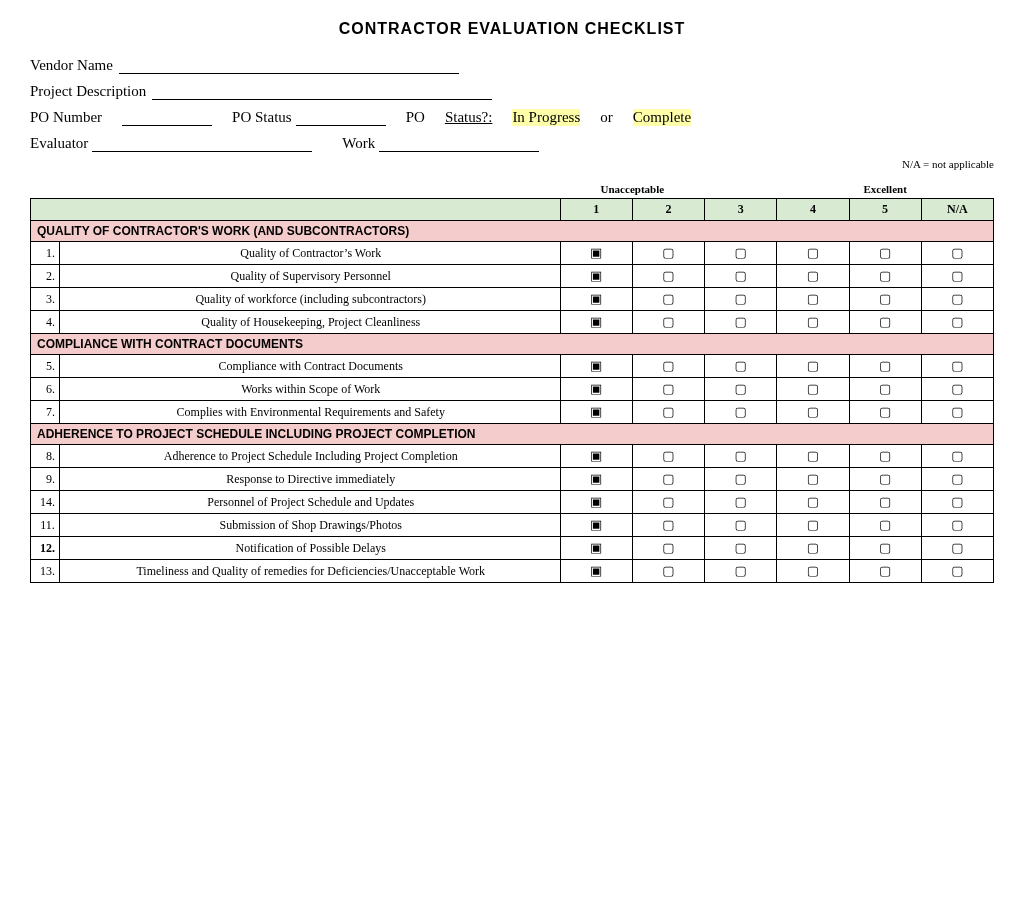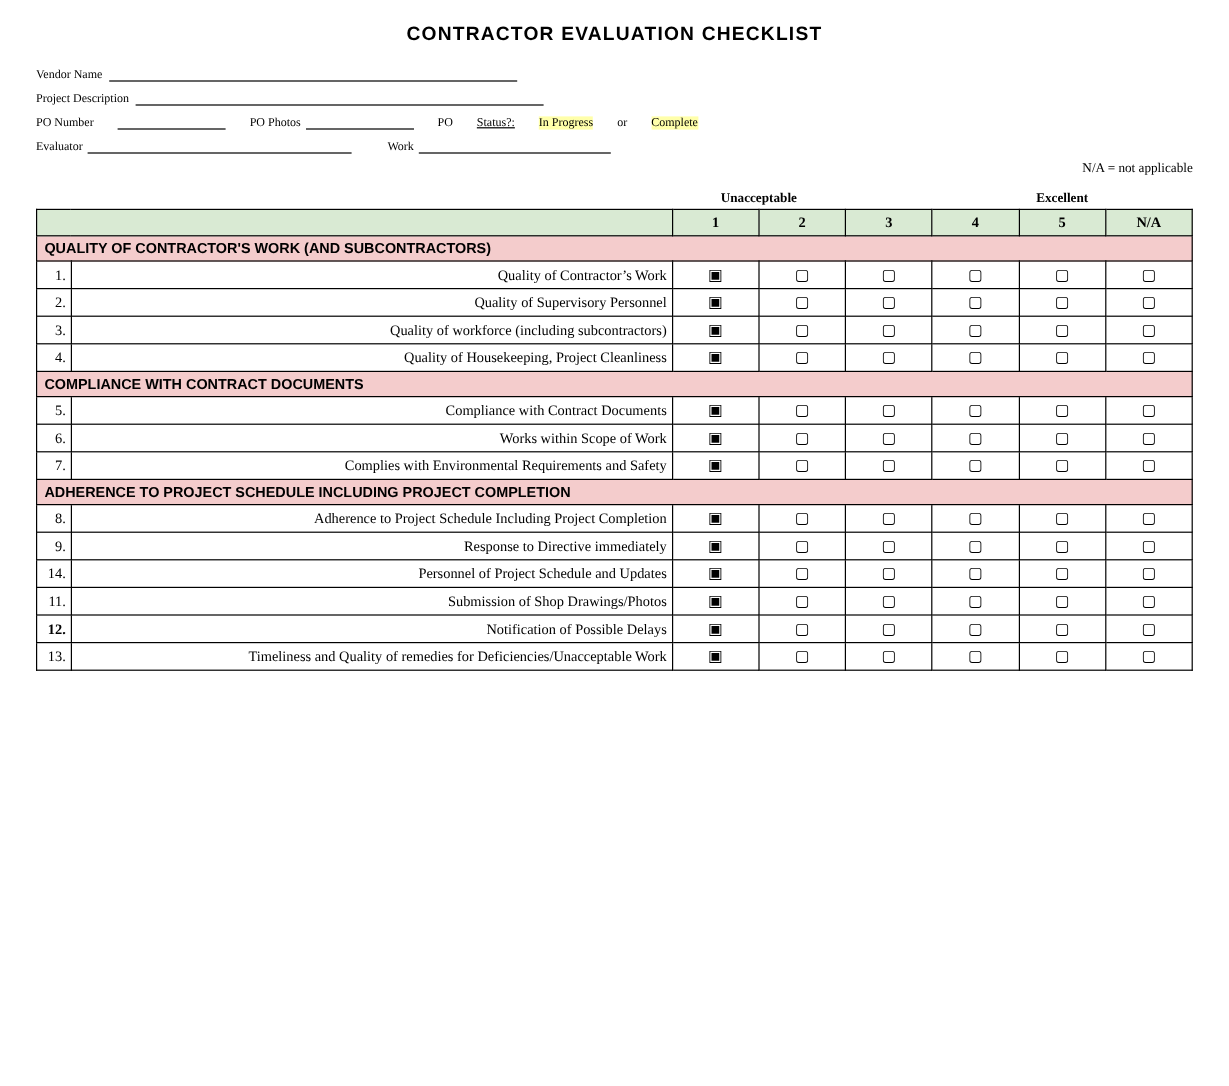--- a/index.html
+++ b/index.html
@@ -13,21 +13,21 @@
     h1 {
       text-align: center;
       font-size: 16px;
       font-weight: bold;
       letter-spacing: 1px;
       margin-bottom: 18px;
       font-family: Arial, sans-serif;
     }
     .form-section {
       margin-bottom: 6px;
-      font-size: 10px;
+      font-size: 15px;
     }
     .form-line {
       display: flex;
       align-items: flex-end;
       margin-bottom: 8px;
       gap: 6px;
     }
     .underline {
       border-bottom: 1px solid #000;
       display: inline-block;
@@ -43,21 +43,21 @@
       margin-top: 10px;
       font-size: 12px;
     }
     .rating-table th, .rating-table td {
       border: 1px solid #000;
       text-align: center;
       padding: 3px 4px;
       vertical-align: middle;
     }
     .rating-table td.label-cell {
-      text-align: right;
+      text-align: center;
       padding-left: 6px;
     }
     .section-header td {
       background: #f4cccc;
       font-weight: bold;
       text-align: left;
       padding-left: 6px;
       border: 1px solid #000;
       font-family: Arial, sans-serif;
       font-size: 12px;
@@ -98,21 +98,21 @@
   <div class="form-line">
     <span>Project Description</span>
     <span class="underline underline-lg">&nbsp;</span>
   </div>
   <div class="form-line" style="gap:20px; flex-wrap: wrap;">
     <span style="display:flex;align-items:flex-end;gap:20px;">
       <span>PO Number</span>
       <span class="underline underline-sm">&nbsp;</span>
     </span>
     <span style="display:flex;align-items:flex-end;gap:4px;">
-      <span>PO Photos</span>
+      <span>PO Status</span>
       <span class="underline underline-sm">&nbsp;</span>
     </span>
     <span style="display:flex;align-items:flex-end;gap:20px;">
       <span>PO</span>
       <span class="po-status-underline">Status?:</span>
       <span class="po-status-highlight">In Progress</span>
       <span>or</span>
       <span class="po-status-highlight">Complete</span>
     </span>
   </div>

